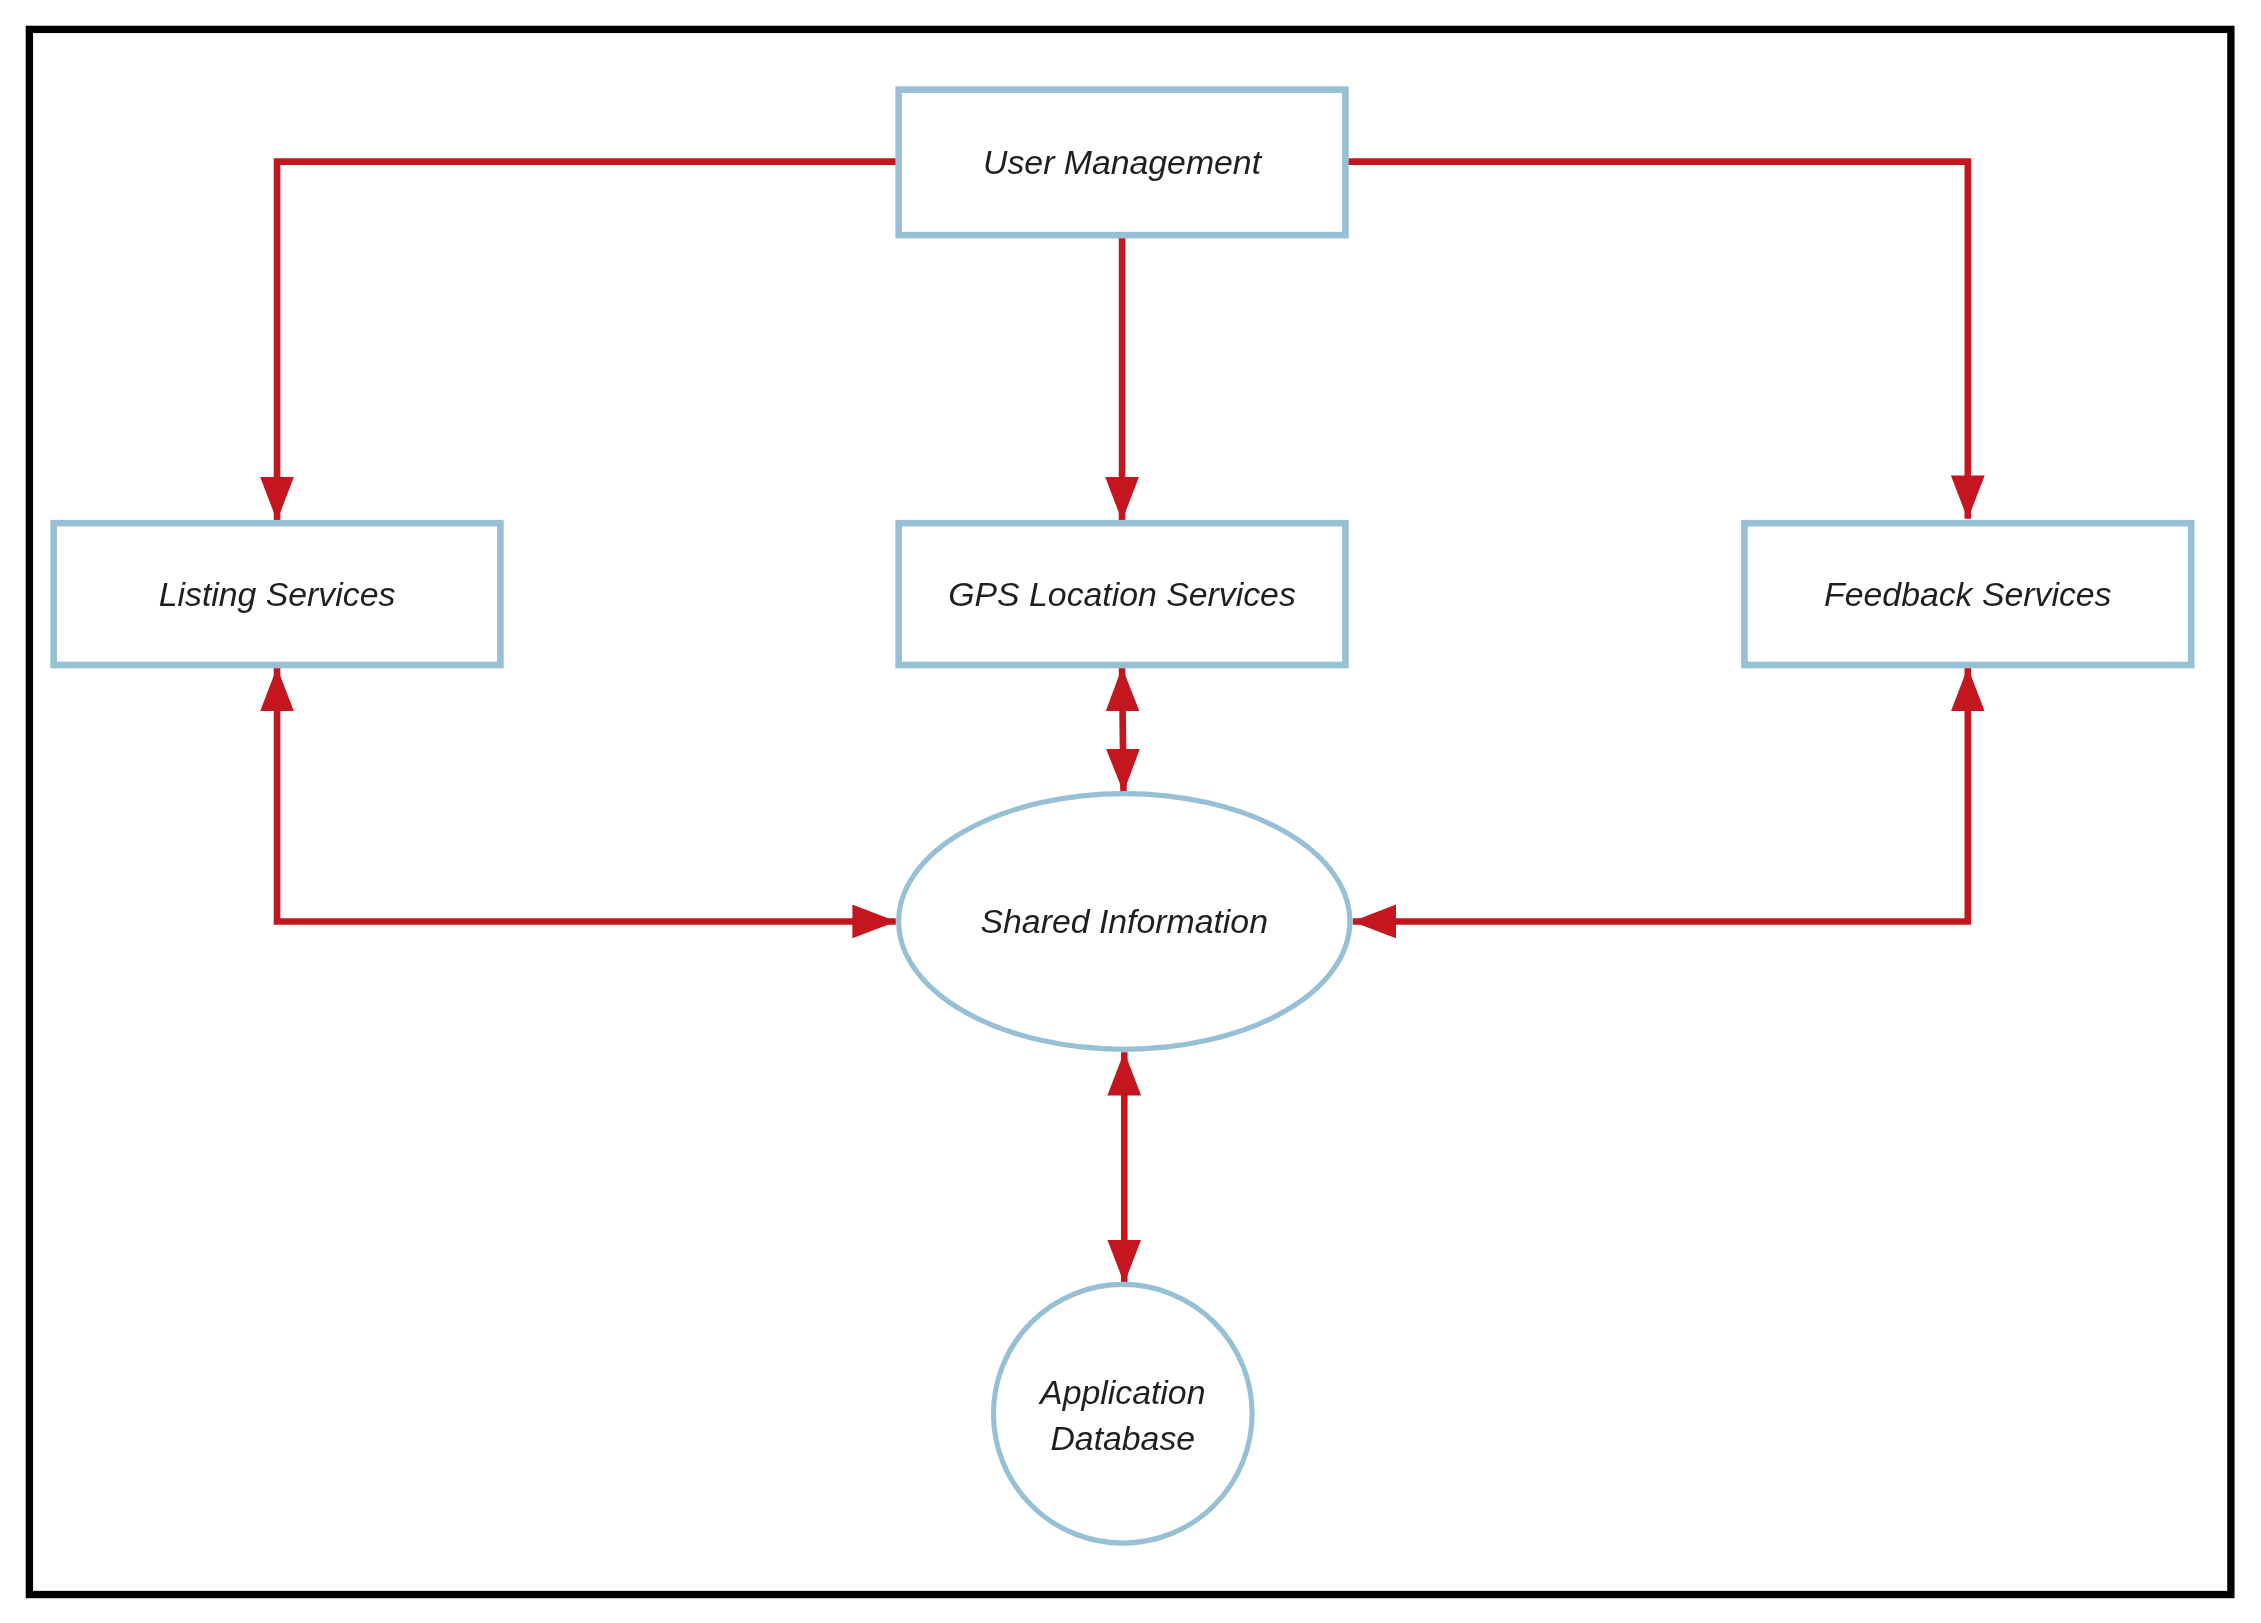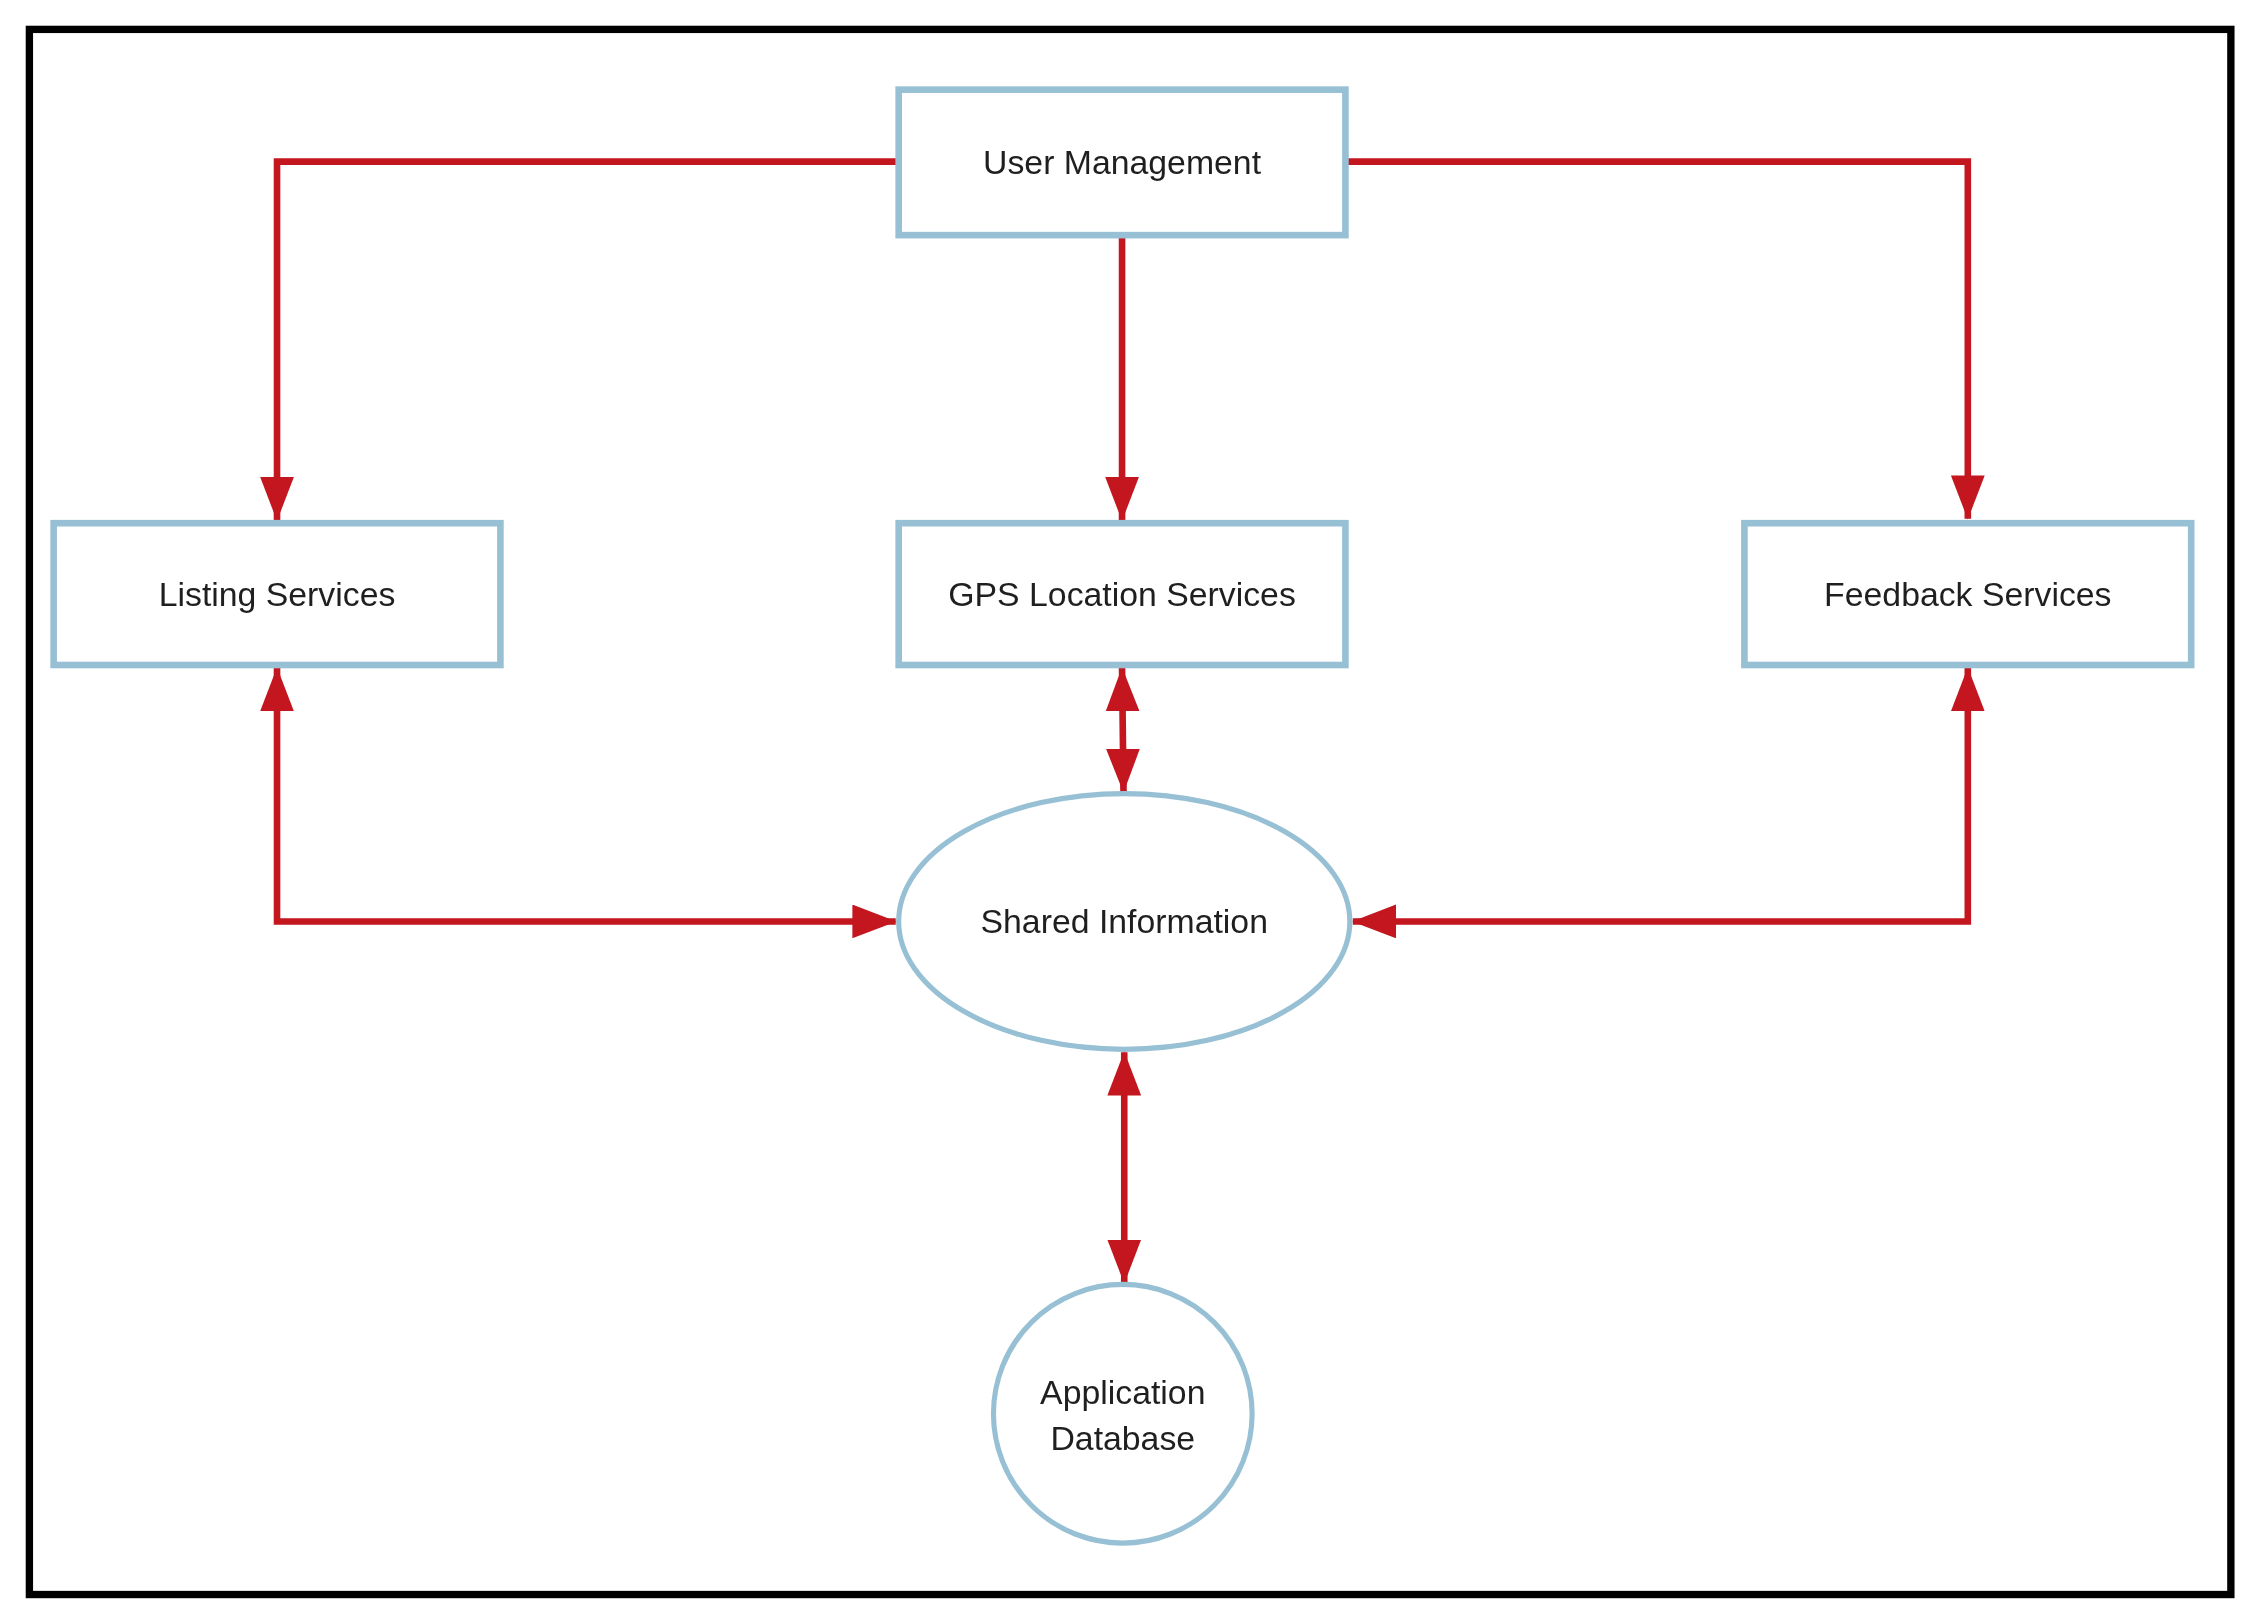--- a/index.html
+++ b/index.html
@@ -4,20 +4,21 @@
 <style>
   html, body {
     margin: 0;
     padding: 0;
     background: #ffffff;
   }
   .stage {
     width: 100%;
     max-width: 2261px;
     margin: 0 auto;
+    font-style: italic;
   }
   svg {
     display: block;
     width: 100%;
     height: auto;
     font-family: "Liberation Sans", "DejaVu Sans", sans-serif;
   }
   text {
     font-size: 46px;
     font-weight: 400;

